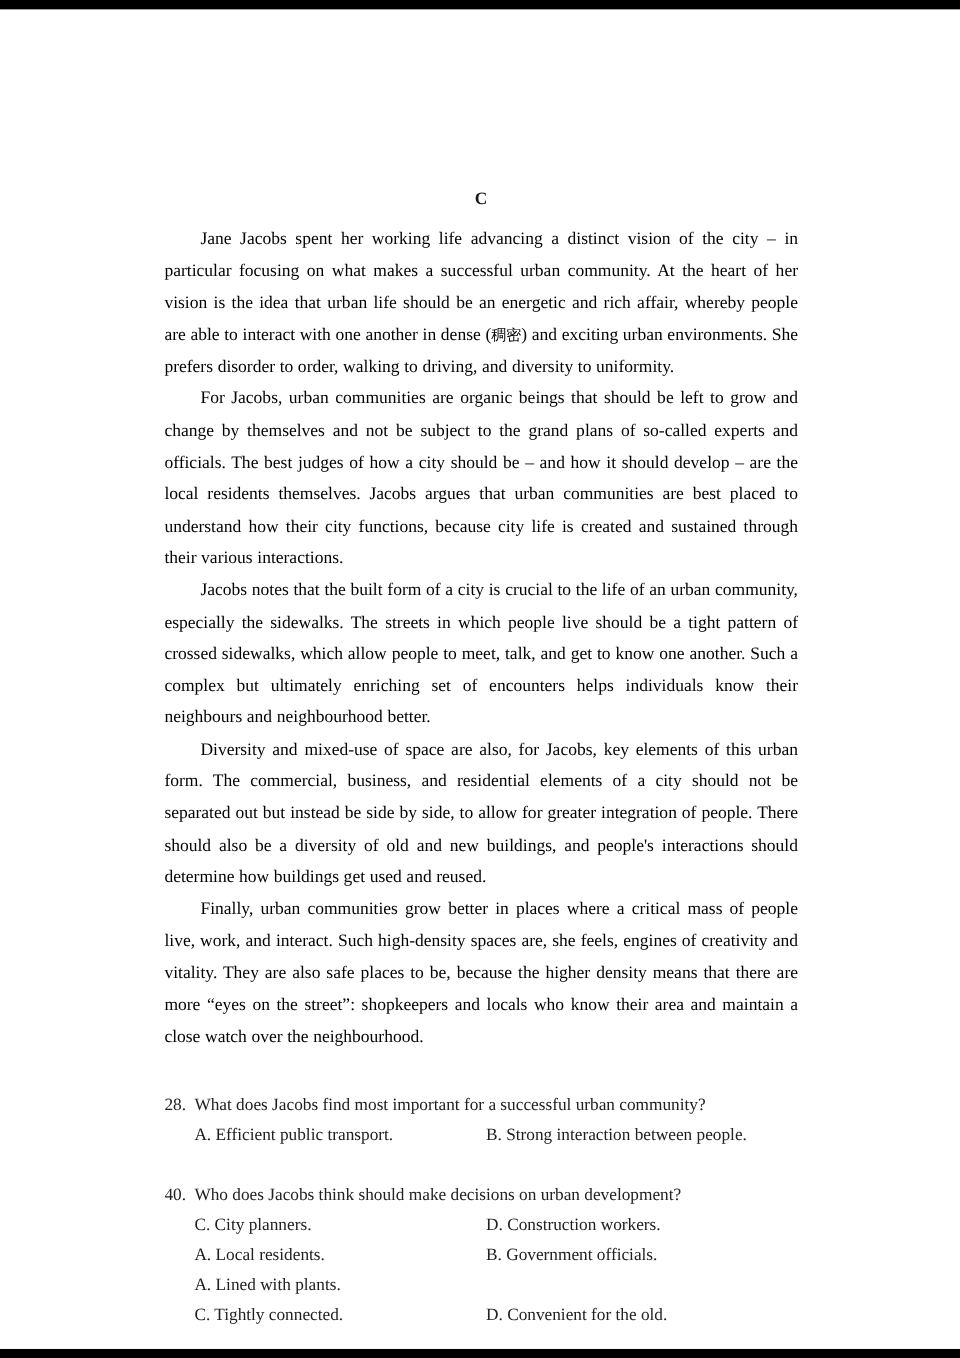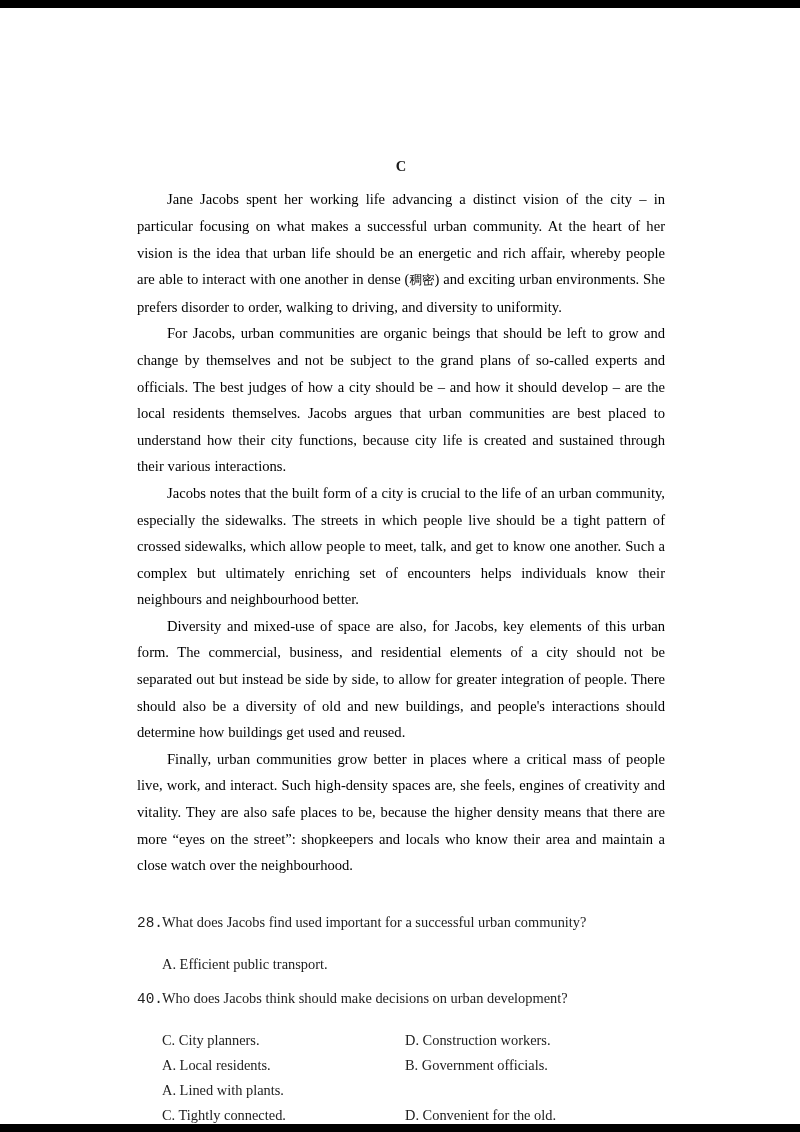--- a/index.html
+++ b/index.html
@@ -82,33 +82,32 @@
   }
 
   .q-stem {
     display: block;
     white-space: nowrap;
   }
 
   .q-num {
     display: inline-block;
     width: 25px;
-    font-family: Liberation Mono, monospace;
   }
 
   .opt-row {
     display: block;
     position: relative;
     height: 25px;
     padding-left: 25px;
   }
 
   .opt {
     position: absolute;
-    top: 16px;
+    top: 0;
     white-space: nowrap;
   }
 
   
   .opt.col-a { left: 25px; }
   .opt.col-b { left: 268px; }
 
   .opt-letter { }
   .opt-text { }
 </style>
@@ -126,23 +125,24 @@
     <div class="passage" id="passage-container">
         <p>Jane Jacobs spent her working life advancing a distinct vision of the city – in particular focusing on what makes a successful urban community. At the heart of her vision is the idea that urban life should be an energetic and rich affair, whereby people are able to interact with one another in dense (<span class="cn-gloss">稠密</span>) and exciting urban environments. She prefers disorder to order, walking to driving, and diversity to uniformity.</p>
         <p>For Jacobs, urban communities are organic beings that should be left to grow and change by themselves and not be subject to the grand plans of so-called experts and officials. The best judges of how a city should be – and how it should develop – are the local residents themselves. Jacobs argues that urban communities are best placed to understand how their city functions, because city life is created and sustained through their various interactions.</p>
         <p>Jacobs notes that the built form of a city is crucial to the life of an urban community, especially the sidewalks. The streets in which people live should be a tight pattern of crossed sidewalks, which allow people to meet, talk, and get to know one another. Such a complex but ultimately enriching set of encounters helps individuals know their neighbours and neighbourhood better.</p>
         <p>Diversity and mixed-use of space are also, for Jacobs, key elements of this urban form. The commercial, business, and residential elements of a city should not be separated out but instead be side by side, to allow for greater integration of people. There should also be a diversity of old and new buildings, and people's interactions should determine how buildings get used and reused.</p>
         <p>Finally, urban communities grow better in places where a critical mass of people live, work, and interact. Such high-density spaces are, she feels, engines of creativity and vitality. They are also safe places to be, because the higher density means that there are more “eyes on the street”: shopkeepers and locals who know their area and maintain a close watch over the neighbourhood.</p>
       </div>
 
     <div class="questions" id="questions-container">
         <div class="question">
-          <div class="q-stem"><span class="q-num">28.</span><span>What does Jacobs find used important for a successful urban community?</span></div>
+          <div class="q-stem"><span class="q-num">28.</span><span>What does Jacobs find most important for a successful urban community?</span></div>
           <div class="opt-row">
             <span class="opt col-a"><span class="opt-letter">A.</span> <span class="opt-text">Efficient public transport.</span></span>
+            <span class="opt col-b"><span class="opt-letter">B.</span> <span class="opt-text">Strong interaction between people.</span></span>
           </div>
           <div class="opt-row">
           </div>
         </div>
         <div class="question">
           <div class="q-stem"><span class="q-num">40.</span><span>Who does Jacobs think should make decisions on urban development?</span></div>
           <div class="opt-row">
             <span class="opt col-a"><span class="opt-letter">C.</span> <span class="opt-text">City planners.</span></span>
             <span class="opt col-b"><span class="opt-letter">D.</span> <span class="opt-text">Construction workers.</span></span>
           </div>

